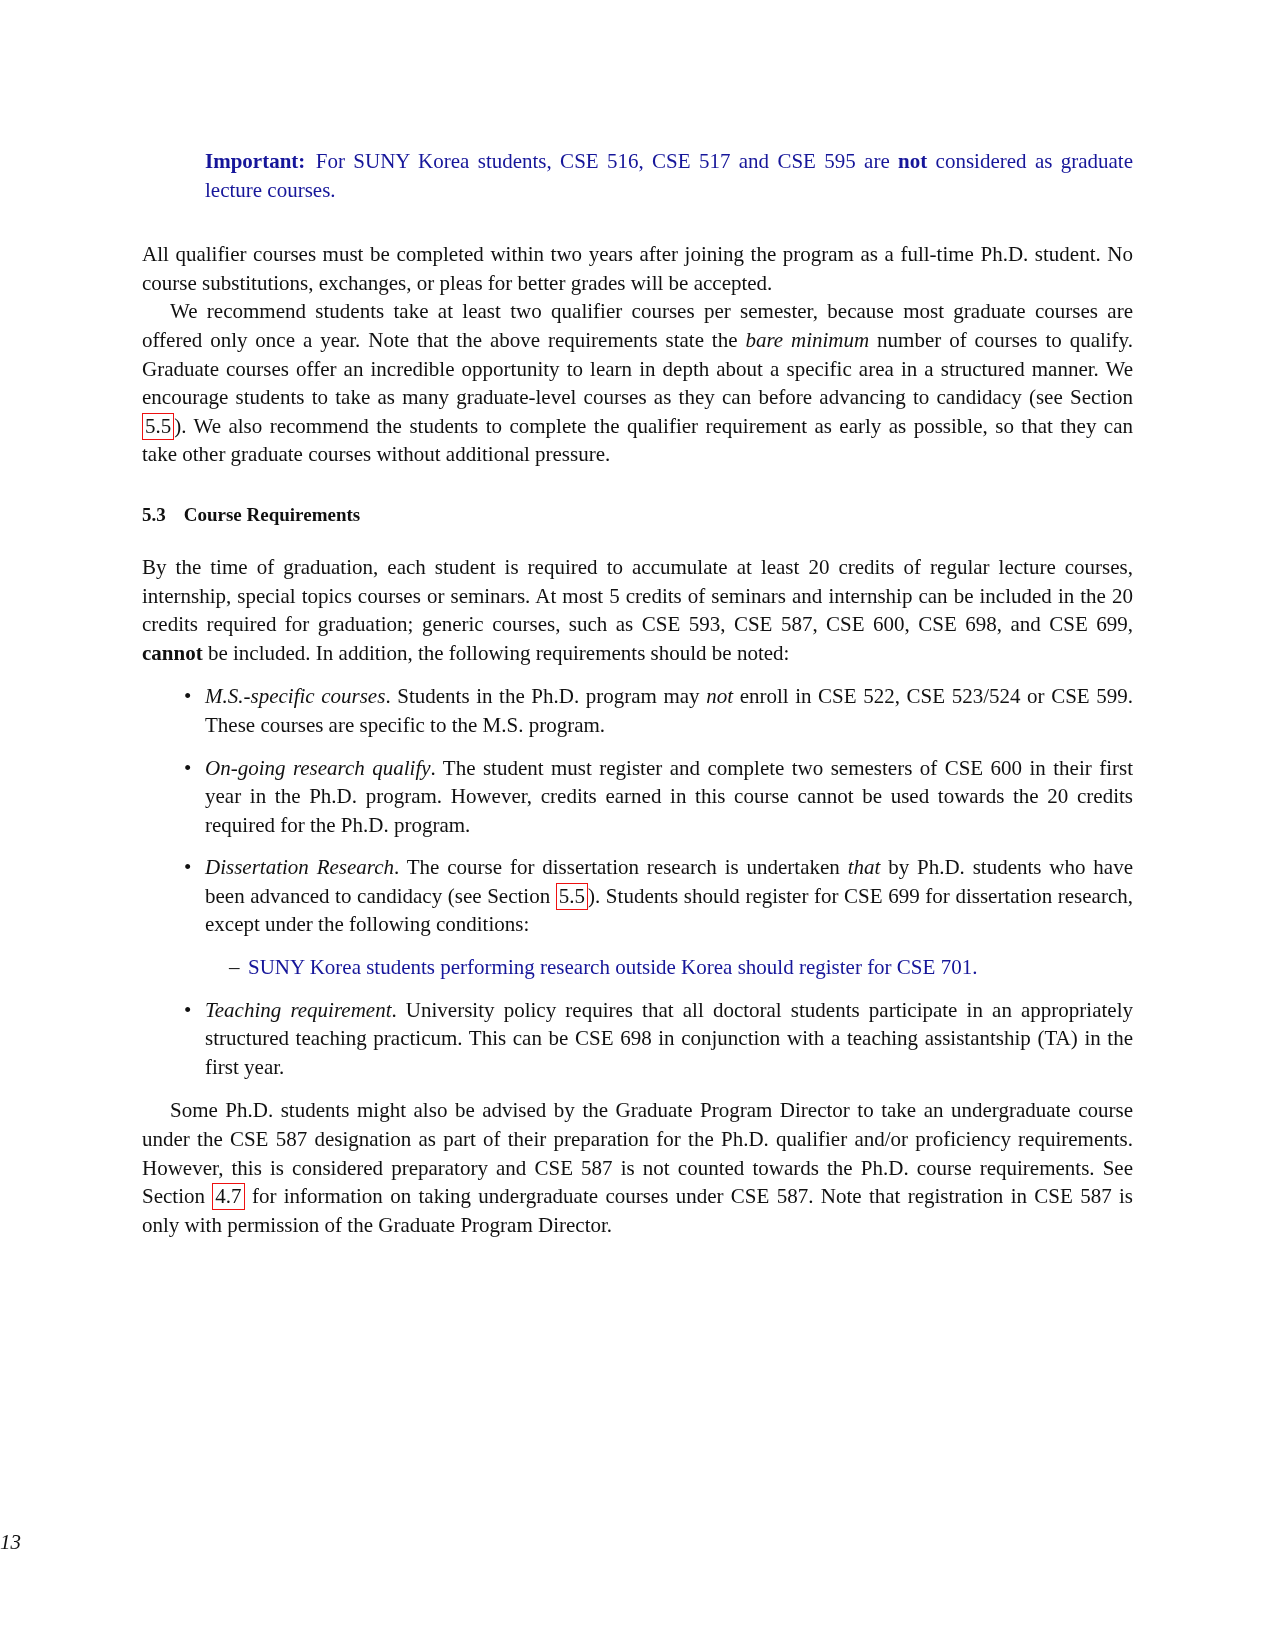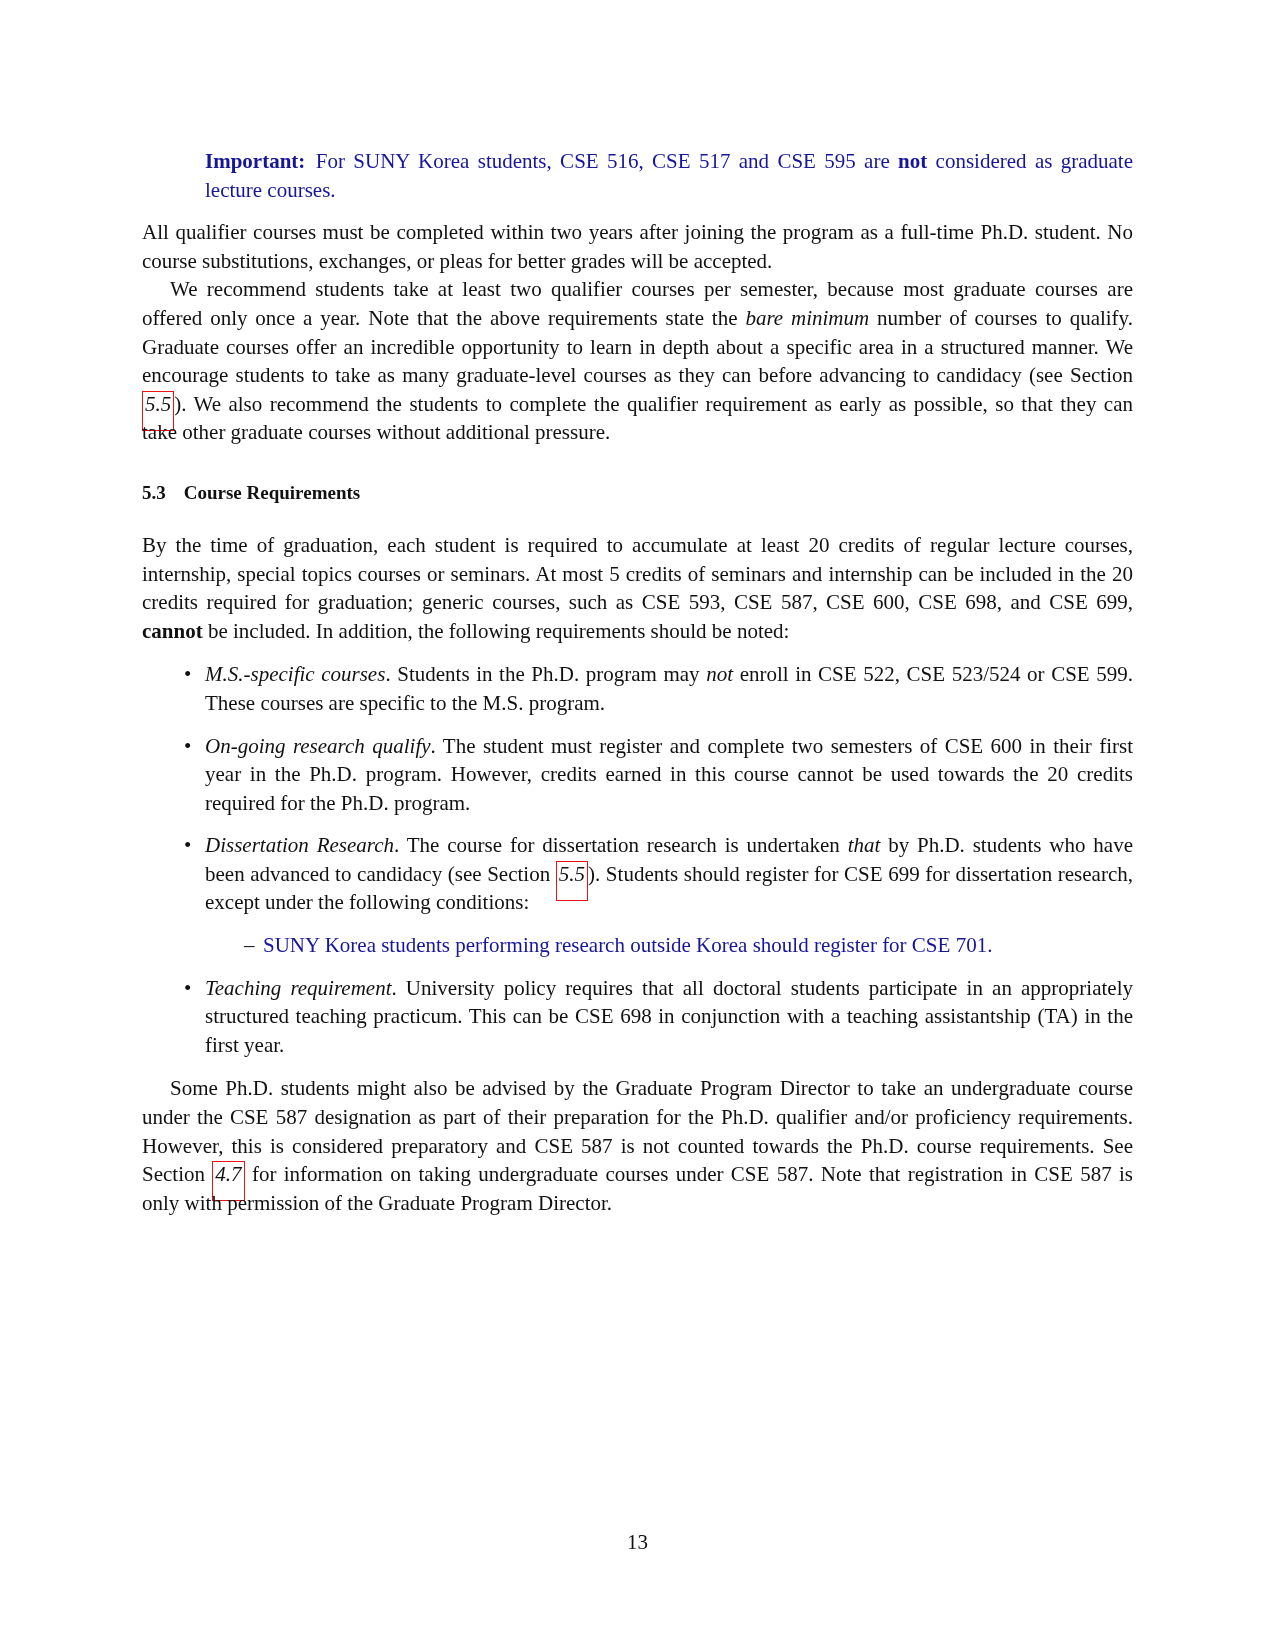--- a/index.html
+++ b/index.html
@@ -14,55 +14,54 @@
     line-height:28.6px;
     color:var(--text,#111);
   }
   .content{
     position:absolute;
     left:142px;top:147px;
     width:991px;
     text-align:justify;
   }
   p{margin:0;}
-  .important{margin-left:63px;margin-bottom:14px;color:var(--blue,#16169a);}
+  .important{margin-left:63px;margin-bottom:36px;color:var(--blue,#16169a);}
   .indent{text-indent:28px;}
   h2.section{
     font-size:19px;
     line-height:30px;
     font-weight:bold;
     margin:31px 0 23px 0;
     text-align:left;
   }
   .sec-num{margin-right:18px;}
   ul.bullets{list-style:none;margin:15px 0 0 0;padding:0 0 0 63px;}
   ul.bullets>li{position:relative;}
   ul.bullets>li+li{margin-top:14px;}
   ul.bullets>li::before{content:"\2022";position:absolute;left:-21px;top:0;color:var(--text,#111);}
   ul.subdash{list-style:none;margin:14px 0 0 0;padding:0 0 0 43px;}
   ul.subdash>li{position:relative;}
   ul.subdash>li+li{margin-top:7px;}
   ul.subdash>li::before{content:"\2013";position:absolute;left:-19px;top:0;color:var(--text,#111);}
   .red{color:var(--red,#9a1c1c);}
-  .blue{color:var(--blue,#16169a);margin-left:15px;}
+  .blue{color:var(--blue,#16169a);}
   .li-cont{margin-top:14px;}
   .closing{margin-top:15px;}
   .b{font-weight:bold;}
   .i{font-style:italic;}
   .gap{margin-right:0.5em;}
   .link{
     border:1.5px solid var(--link_border,#e11);
-    padding:0 2px 14px 2px;
+    padding:0 2px 1px 2px;
     cursor:pointer;
-    font-style:italic;
   }
   .page-number{
     position:absolute;
     left:0;right:0;top:1528px;
-    text-align:center;
+    font-style:italic;
   }
 </style>
 </head>
 <body>
 
 <div class="page">
   <div class="content">
 
     <div class="important important-note"><span class="b gap">Important:</span><span>For SUNY Korea students, CSE 516, CSE 517 and CSE 595 are </span><span class="b">not</span><span> considered as graduate lecture courses.</span></div>
 

